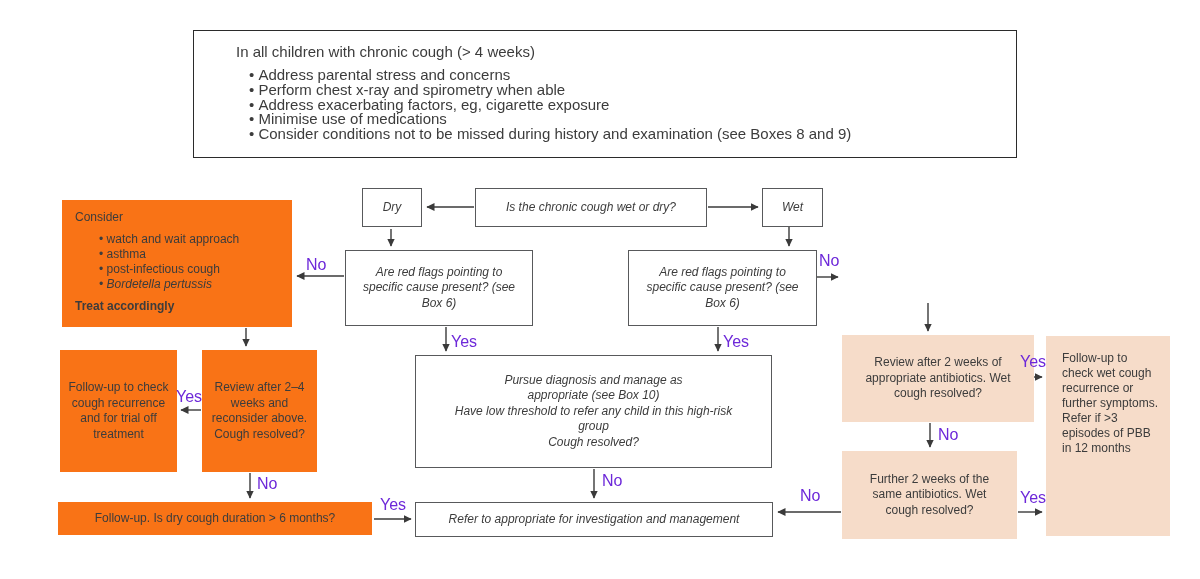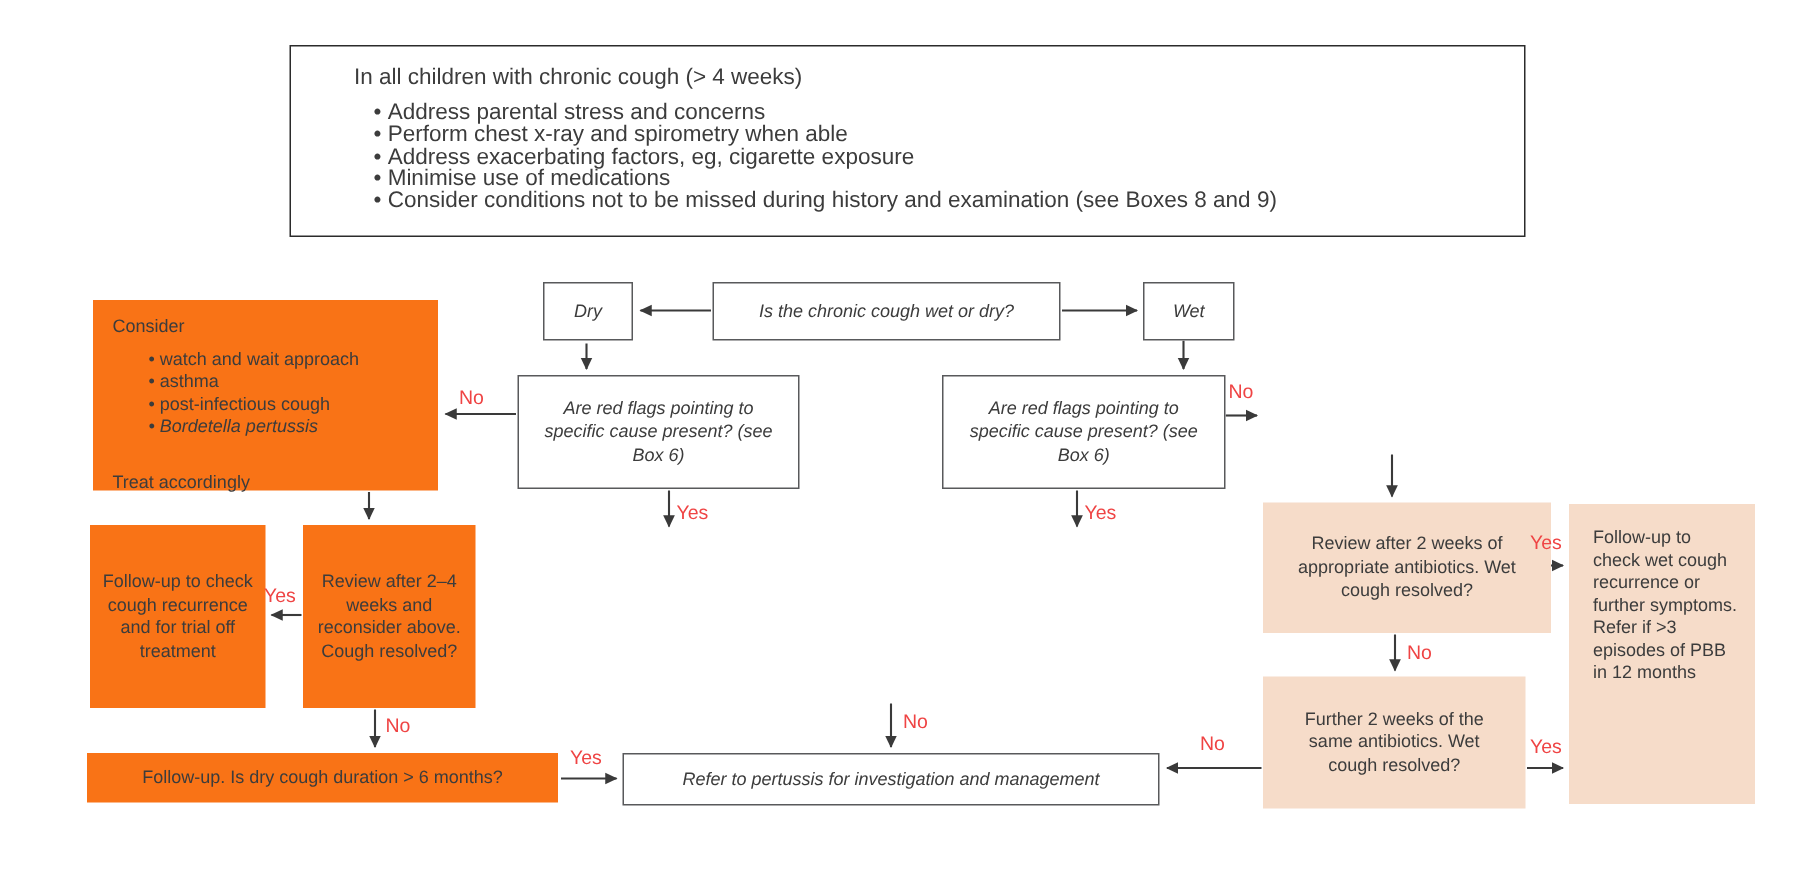--- a/index.html
+++ b/index.html
@@ -18,27 +18,27 @@
     left:193px;top:30px;width:824px;height:128px;background:#fff;
     border:1.6px solid #2b2b2b;padding:13px 10px 0 42px;font-size:15px;
   }
   .summary-title{line-height:15px;}
   .bullets{list-style:none;margin:9px 0 0 13px;padding:0;}
   .summary-box .bullets li{line-height:14.8px;}
   .bullets li::before{content:"\2022\00a0";}
   .consider-box{left:62px;top:200px;width:230px;height:127px;padding:10px 8px 0 13px;line-height:15px;}
   .consider-box .bullets{margin:7px 0 0 24px;}
   .consider-box .bullets li{line-height:15px;}
-  .consider-footer{margin-top:22px;}
+  .consider-footer{margin-top:7px;font-weight:bold;}
   .italic{font-style:italic;}
   .fw-wet{left:1046px;top:336px;width:124px;height:200px;padding:15px 8px 0 16px;line-height:15px;}
   .pursue-line1{max-width:210px;}
   .pursue-line2{max-width:288px;}
   .pursue-line3{max-width:288px;}
-  .elabel{position:absolute;font-size:13px;line-height:14px;color:#ef4444;}
+  .elabel{position:absolute;font-size:16px;line-height:14px;color:#6d28d9;}
 </style>
 </head>
 <body>
 
 <div class="canvas">
 
   <svg class="edges" width="1200" height="579" viewBox="0 0 1200 579">
     <defs>
       <marker id="arrow" markerWidth="9" markerHeight="9" refX="7.5" refY="4.5" orient="auto" markerUnits="userSpaceOnUse">
         <path d="M0,0.6 L8.2,4.5 L0,8.4 z" fill="#3a3a3a"></path>
@@ -92,21 +92,26 @@
       <li>post-infectious cough</li>
       <li class="italic">Bordetella pertussis</li>
     </ul>
     <div class="consider-footer">Treat accordingly</div>
   </div>
 
   <div class="node green center" style="left:60px;top:350px;width:117px;height:122px;padding:0 8px">Follow-up to check cough recurrence and for trial off treatment</div>
   <div class="node green center" style="left:202px;top:350px;width:115px;height:122px;padding:0 7px">Review after 2–4 weeks and reconsider above. Cough resolved?</div>
   <div class="node green center" style="left:58px;top:502px;width:314px;height:33px">Follow-up. Is dry cough duration &gt; 6 months?</div>
 
-  <div class="node white center" style="left:415px;top:502px;width:358px;height:35px">Refer to pertussis for investigation and management</div>
+  <div class="node white col" style="left:415px;top:355px;width:357px;height:113px">
+    <div class="pursue-line1">Pursue diagnosis and manage as appropriate (see Box 10)</div>
+    <div class="pursue-line2">Have low threshold to refer any child in this high-risk group</div>
+    <div class="pursue-line3">Cough resolved?</div>
+  </div>
+  <div class="node white center" style="left:415px;top:502px;width:358px;height:35px">Refer to appropriate for investigation and management</div>
 
   <div class="node pink center" style="left:842px;top:335px;width:192px;height:87px;padding:0 11px">Review after 2 weeks of appropriate antibiotics. Wet cough resolved?</div>
   <div class="node pink center" style="left:842px;top:451px;width:175px;height:88px;padding:0 16px">Further 2 weeks of the same antibiotics. Wet cough resolved?</div>
   <div class="node pink fw-wet">Follow-up to check wet cough recurrence or further symptoms. Refer if &gt;3 episodes of PBB in 12 months</div>
 
   <span class="elabel" style="left:306px;top:258px">No</span>
   <span class="elabel" style="left:451px;top:335px">Yes</span>
   <span class="elabel" style="left:723px;top:335px">Yes</span>
   <span class="elabel" style="left:819px;top:254px">No</span>
   <span class="elabel" style="left:176px;top:390px">Yes</span>

